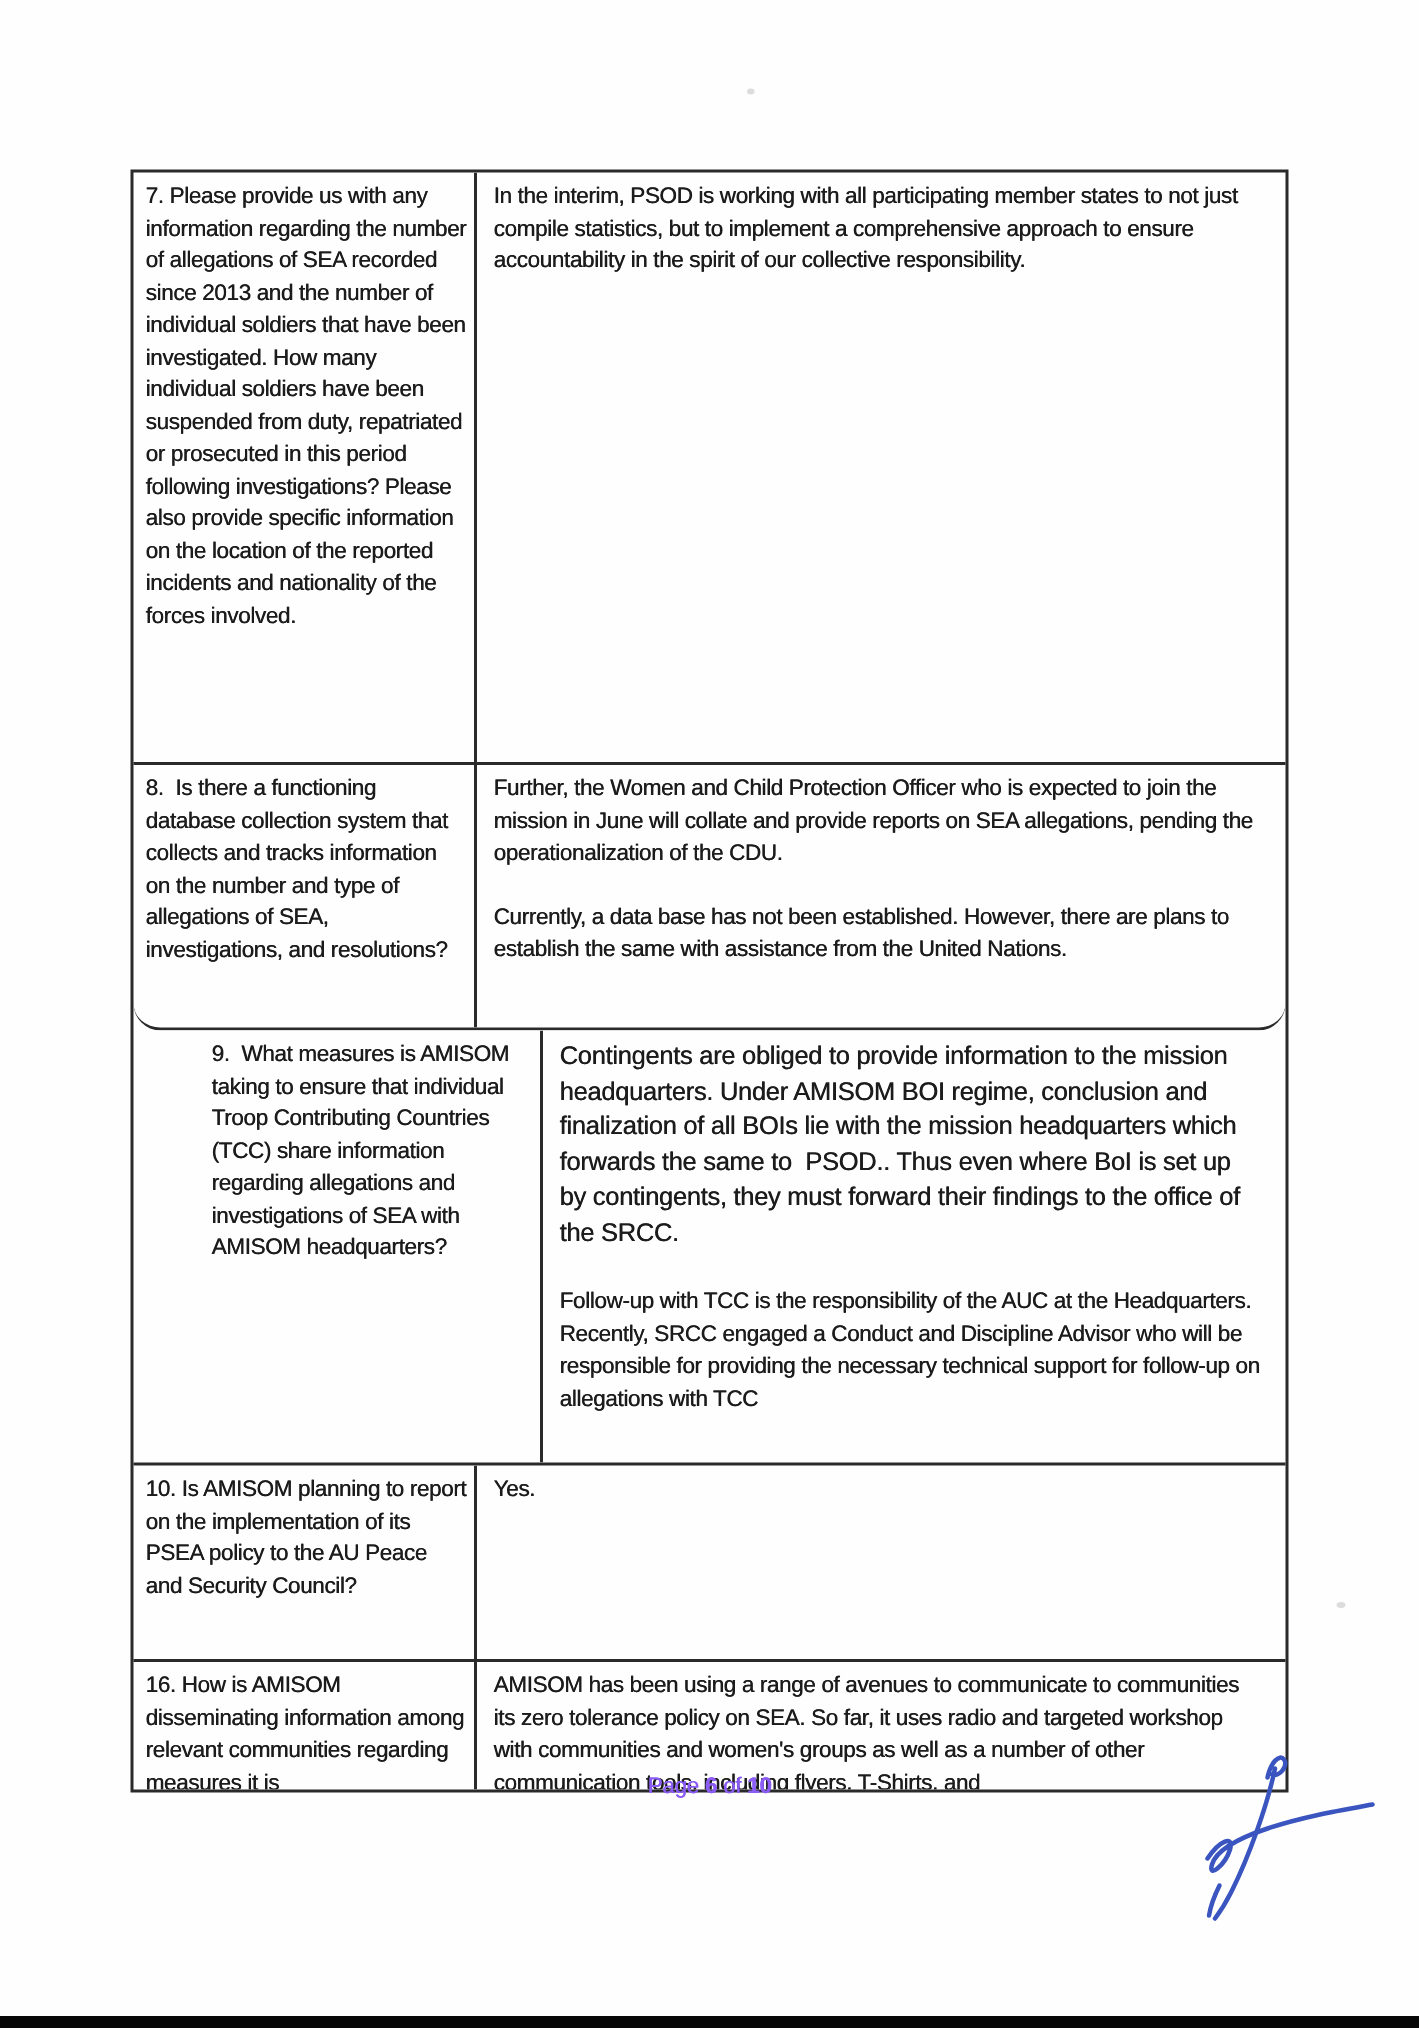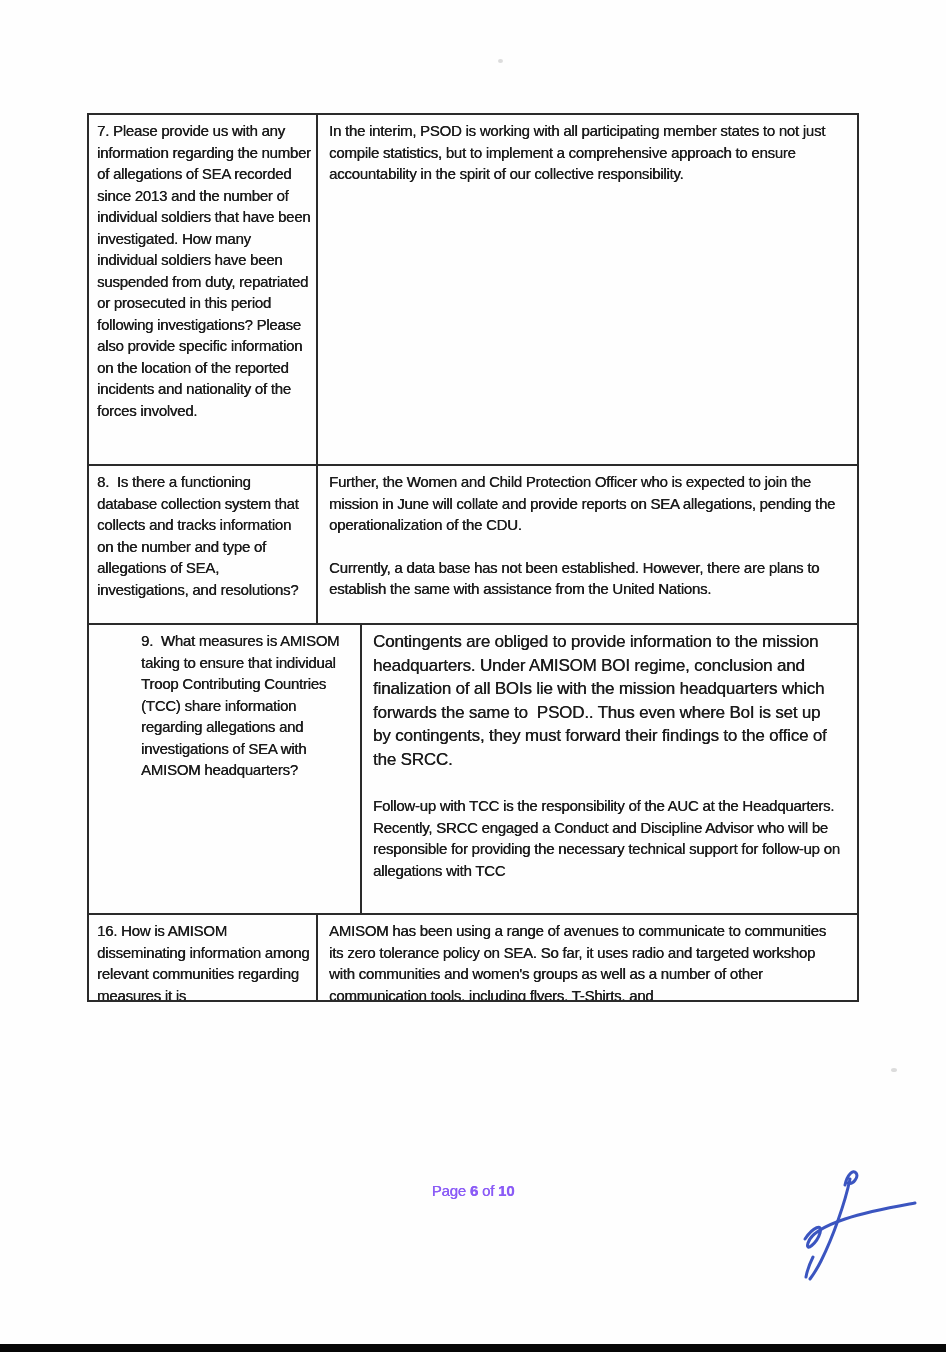--- a/index.html
+++ b/index.html
@@ -21,22 +21,22 @@
     box-sizing: border-box;
     background: #fefefe;
   }
   .row {
     display: flex;
     border-bottom: 2px solid #2a2a2a;
     overflow: hidden;
     box-sizing: border-box;
   }
   .row:last-child { border-bottom: none; }
-  .row-7  { height: 351px; }
-  .row-8  { height: 159px; }
+  .row-7  { height: 395px; }
+  .row-8  { height: 177px; border-radius: 18px; }
   .row-9  { height: 290px; padding-left: 44px; }
   .row-10 { height: 131px; }
   .row-11 { height: 85px; }
   .cell {
     box-sizing: border-box;
     overflow: hidden;
   }
   .cell.q {
     width: 229px;
     border-right: 2px solid #2a2a2a;
@@ -130,20 +130,28 @@
     <div class="row row-9">
       <div class="cell q">
         <p>9.  What measures is AMISOM taking to ensure that individual Troop Contributing Countries (TCC) share information regarding allegations and investigations of SEA with AMISOM headquarters?</p>
       </div>
       <div class="cell a">
         <p class="lead">Contingents are obliged to provide information to the mission headquarters. Under AMISOM BOI regime, conclusion and finalization of all BOIs lie with the mission headquarters which forwards the same to  PSOD.. Thus even where BoI is set up by contingents, they must forward their findings to the office of the SRCC.</p>
         <p>Follow-up with TCC is the responsibility of the AUC at the Headquarters. Recently, SRCC engaged a Conduct and Discipline Advisor who will be responsible for providing the necessary technical support for follow-up on allegations with TCC</p>
       </div>
     </div>
 
+    <div class="row row-10">
+      <div class="cell q">
+        <p>10. Is AMISOM planning to report on the implementation of its PSEA policy to the AU Peace and Security Council?</p>
+      </div>
+      <div class="cell a">
+        <p>Yes.</p>
+      </div>
+    </div>
 
     <div class="row row-11">
       <div class="cell q">
         <p>16. How is AMISOM disseminating information among relevant communities regarding measures it is</p>
       </div>
       <div class="cell a">
         <p>AMISOM has been using a range of avenues to communicate to communities its zero tolerance policy on SEA. So far, it uses radio and targeted workshop with communities and women's groups as well as a number of other communication tools, including flyers, T-Shirts, and</p>
       </div>
     </div>
 

